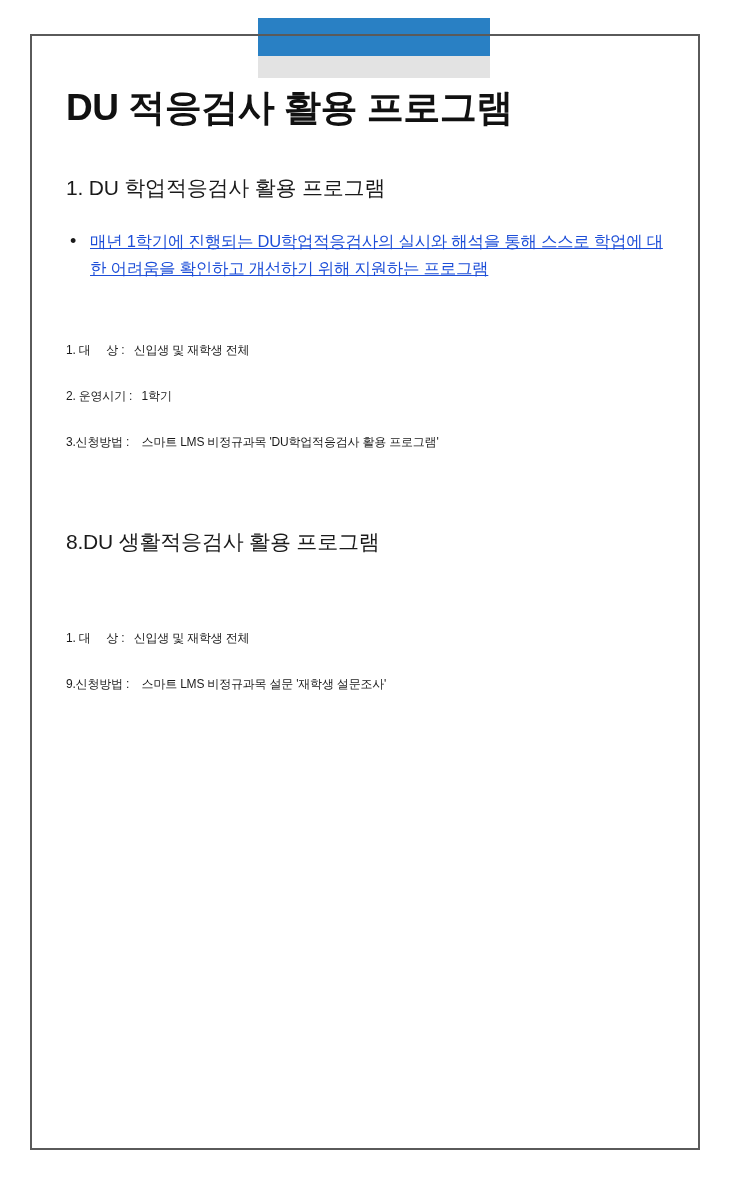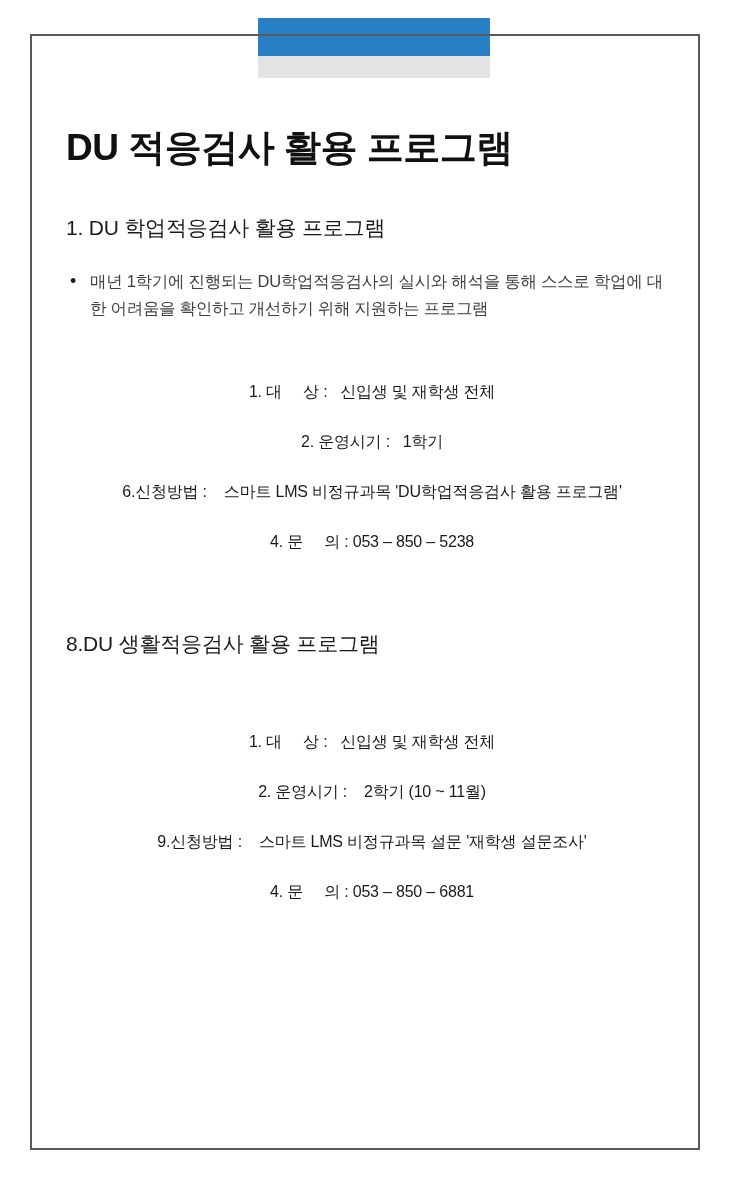--- a/index.html
+++ b/index.html
@@ -46,21 +46,20 @@
     height: 1116px;
     border: 2px solid #5a5a5a;
     background: transparent;
     box-sizing: border-box;
   }
   .content {
     position: absolute;
     left: 66px;
     top: 86px;
     width: 612px;
-    margin-top: 40px;
   }
   h1.title {
     font-size: 37px;
     font-weight: bold;
     letter-spacing: -0.5px;
     margin: 0 0 44px 0;
     color: #111111;
     line-height: 1.2;
   }
   .sec-head {
@@ -72,43 +71,43 @@
   ul.bullets {
     margin: 0 0 26px 0;
     padding-left: 22px;
     list-style: none;
   }
   ul.bullets li {
     position: relative;
     font-size: 16.5px;
     line-height: 1.62;
     letter-spacing: -0.3px;
-    color: #404040;
+    color: #1d4ed8;
     padding-left: 2px;
+    text-decoration: underline;
   }
   ul.bullets li::before {
     content: "\2022";
     position: absolute;
     left: -18px;
     top: -1px;
     font-size: 18px;
     color: #1a1a1a;
   }
   .detail-list {
     margin: 0;
     padding: 0;
     list-style: none;
   }
   .detail-list li {
-    font-size: 16px;
+    font-size: 12px;
     letter-spacing: -0.2px;
     color: #1a1a1a;
     margin: 0 0 29px 0;
     white-space: pre;
-    text-align: center;
   }
   .gap-big { height: 48px; }
   .gap-mid { height: 34px; }
 </style>
 </head>
 <body>
 
 <div class="page">
 
   <div class="top-tab"></div>
@@ -122,32 +121,29 @@
 
     <div>
       <p class="sec-head">1. DU 학업적응검사 활용 프로그램</p>
       <ul class="bullets">
         <li>매년 1학기에 진행되는 DU학업적응검사의 실시와 해석을 통해 스스로 학업에 대한 어려움을 확인하고 개선하기 위해 지원하는 프로그램</li>
       </ul>
       <div class="gap-mid"></div>
       <ul class="detail-list">
         <li>1. 대     상 :   신입생 및 재학생 전체</li>
         <li>2. 운영시기 :   1학기</li>
-        <li>6.신청방법 :    스마트 LMS 비정규과목 'DU학업적응검사 활용 프로그램'</li>
-        <li>4. 문     의 : 053 – 850 – 5238</li>
+        <li>3.신청방법 :    스마트 LMS 비정규과목 'DU학업적응검사 활용 프로그램'</li>
       </ul>
     </div>
 
     <div class="gap-big"></div>
 
     <div>
       <p class="sec-head">8.DU 생활적응검사 활용 프로그램</p>
       <div class="gap-big"></div>
       <ul class="detail-list">
         <li>1. 대     상 :   신입생 및 재학생 전체</li>
-        <li>2. 운영시기 :    2학기 (10 ~ 11월)</li>
         <li>9.신청방법 :    스마트 LMS 비정규과목 설문 '재학생 설문조사'</li>
-        <li>4. 문     의 : 053 – 850 – 6881</li>
       </ul>
     </div>
 
   </div>
 </div>
 
 </body></html>

